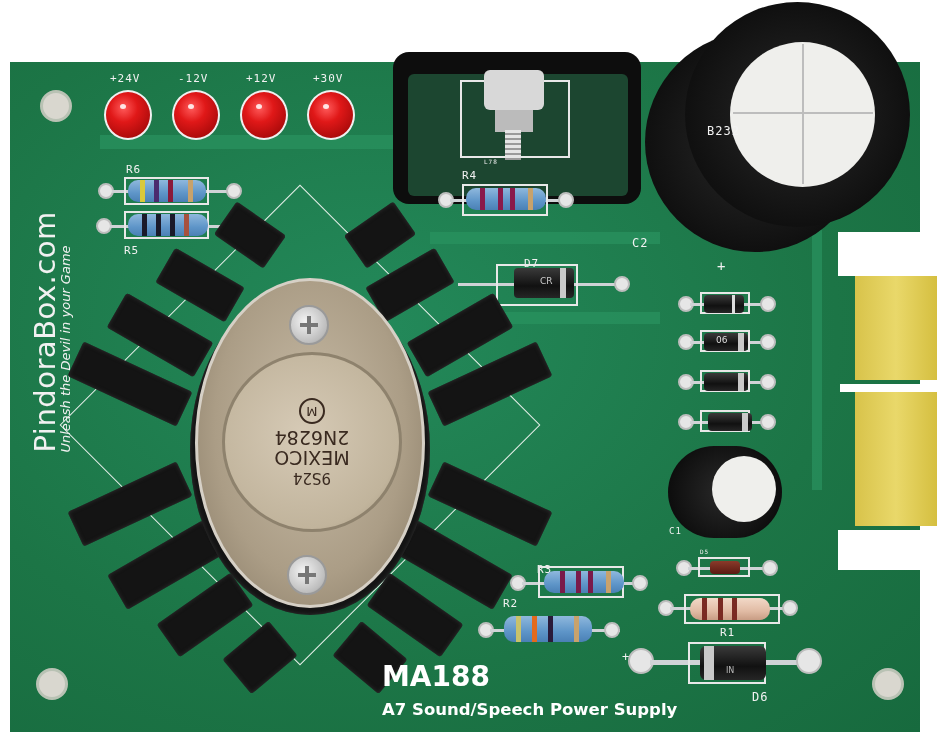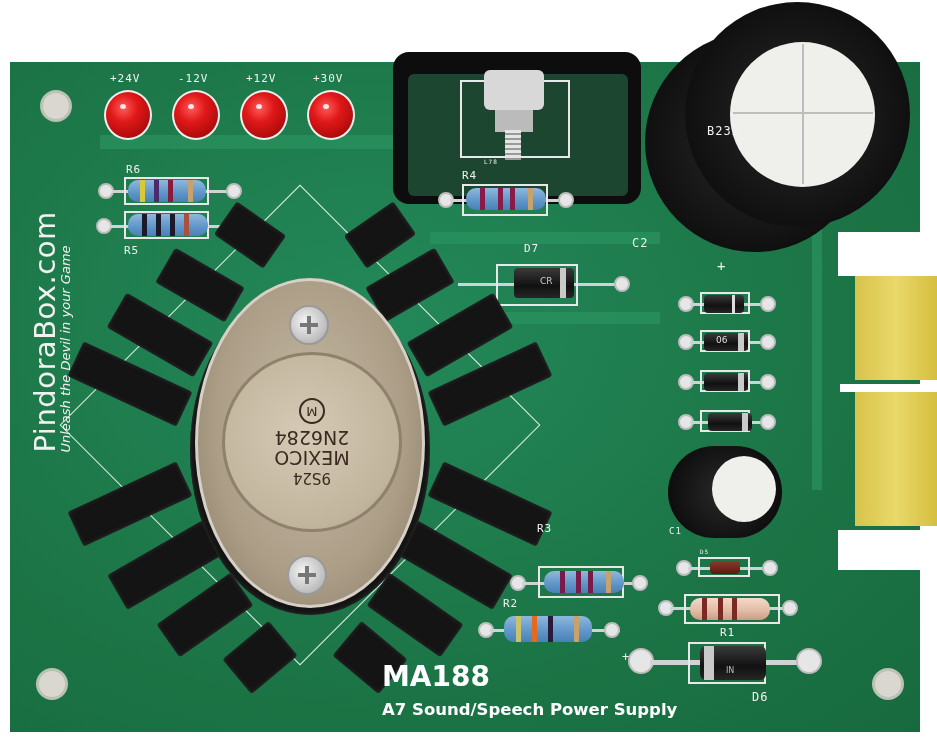--- a/index.html
+++ b/index.html
@@ -124,21 +124,21 @@
   <div class="cap-body" style="left:0;top:30px;width:220px;height:220px;"></div>
   <div class="cap-body" style="left:40px;top:0;width:225px;height:225px;"></div>
   <div class="cap-top" style="left:85px;top:40px;width:145px;height:145px;"></div>
   <div class="cap-cross-h" style="left:88px;top:110px;width:140px;height:2px;"></div>
   <div class="cap-cross-v" style="left:157px;top:42px;width:2px;height:140px;"></div>
   <div class="silk" style="left:62px;top:122px;font-size:12px;">B232</div>
 </div>
 <div class="silk" style="left:632px;top:236px;font-size:12px;">C2</div>
 <div class="silk" style="left:717px;top:258px;font-size:14px;">+</div>
 
-<div class="silk" style="left:524px;top:242px;">D7</div>
+<div class="silk" style="left:524px;top:257px;">D7</div>
 <div class="lead" style="left:458px;top:283px;width:170px;"></div>
 <div class="pad" style="left:614px;top:276px;"></div>
 <div class="silk-box" style="left:496px;top:264px;width:82px;height:42px;"></div>
 <div class="diode" style="left:514px;top:268px;width:60px;height:30px;">
   <div class="cathode" style="left:46px;"></div>
   <span style="position:absolute;left:26px;top:8px;font-size:9px;color:#ccc;">CR</span>
 </div>
 
 <div class="pad" style="left:678px;top:296px;"></div>
 <div class="lead" style="left:690px;top:303px;width:80px;"></div>
@@ -201,21 +201,21 @@
 <div class="to3-can"></div>
 <div class="to3-text" style="left:232px;top:398px;width:160px;">
   <div style="font-size:15px;">9S24</div>
   <div>MEXICO</div>
   <div>2N6284</div>
   <div style="margin:4px auto 0;width:22px;height:22px;border:2px solid #3a2a20;border-radius:50%;font-size:13px;line-height:22px;">M</div>
 </div>
 <div class="screw" style="left:289px;top:305px;"></div>
 <div class="screw" style="left:287px;top:555px;"></div>
 
-<div class="silk" style="left:537px;top:522px;text-align:right;">R3</div>
+<div class="silk" style="left:537px;top:563px;text-align:right;">R3</div>
 <div class="pad" style="left:510px;top:575px;"></div>
 <div class="lead" style="left:522px;top:582px;width:120px;"></div>
 <div class="pad" style="left:632px;top:575px;"></div>
 <div class="silk-box" style="left:538px;top:566px;width:86px;height:32px;"></div>
 <div class="resistor" style="left:544px;top:571px;width:80px;">
   <div class="band" style="left:16px;background:#7a1a4a;"></div>
   <div class="band" style="left:32px;background:#7a1a4a;"></div>
   <div class="band" style="left:44px;background:#7a1a4a;"></div>
   <div class="band" style="left:62px;background:#c8a26c;"></div>
 </div>

